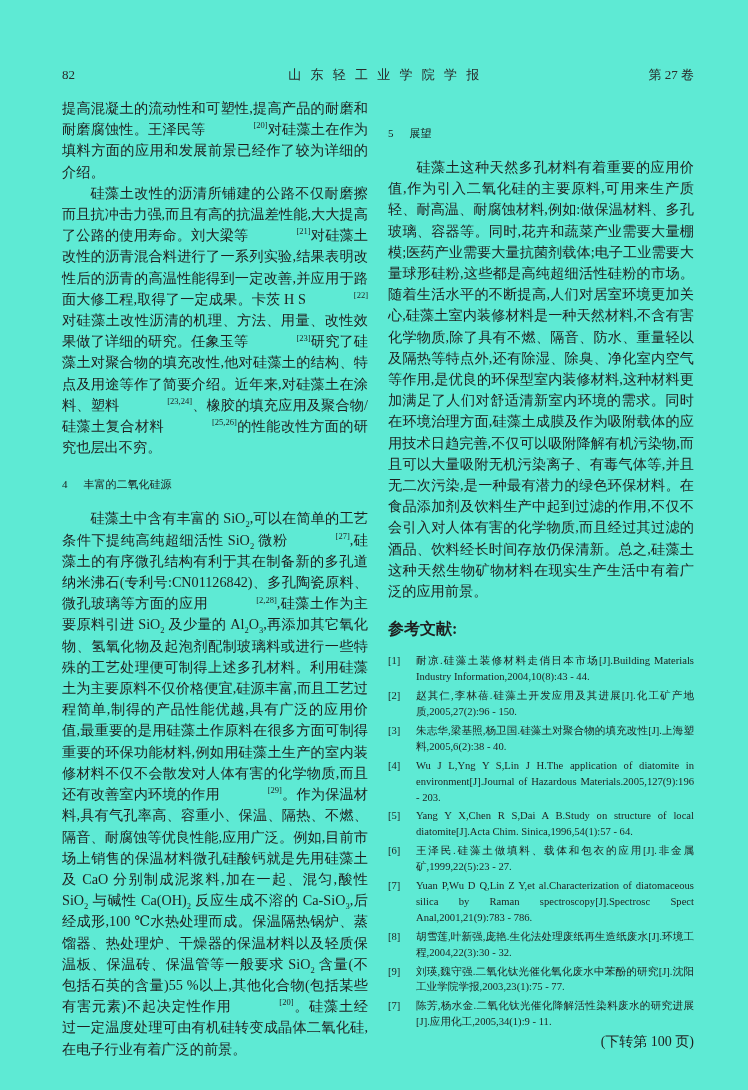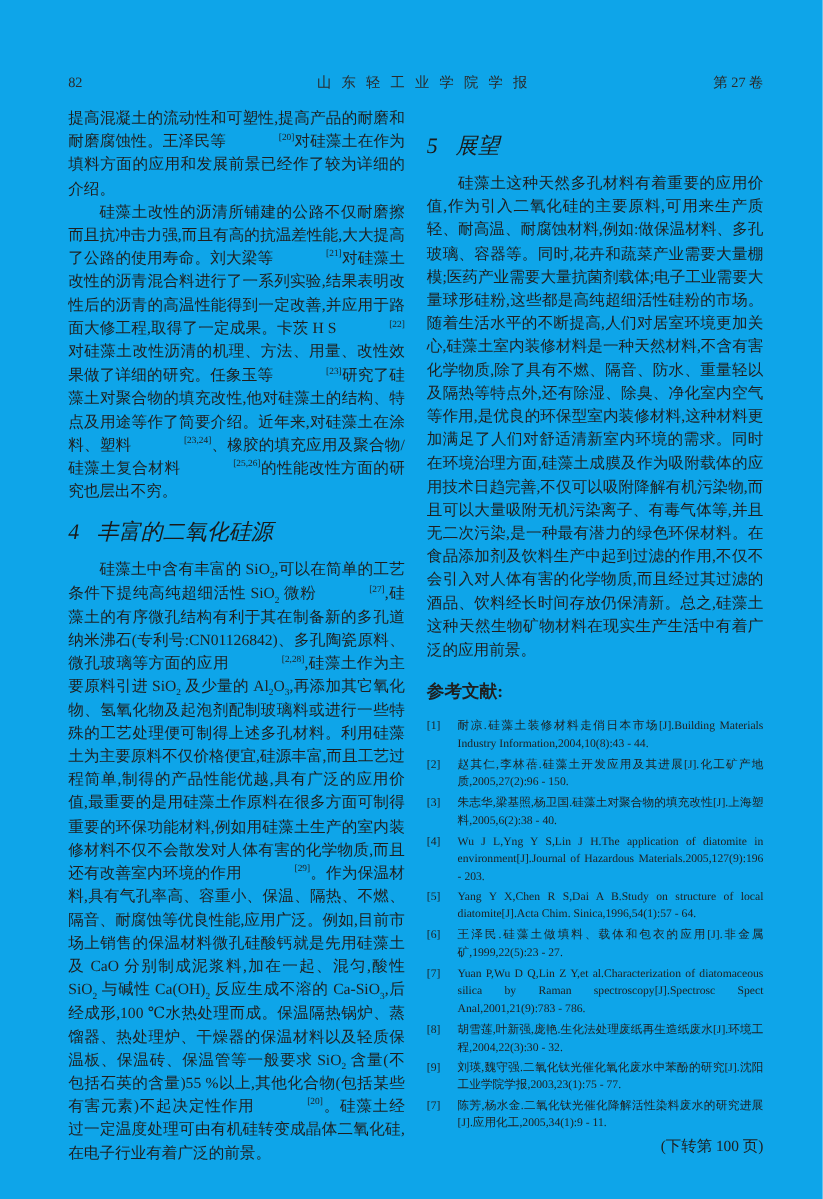--- a/index.html
+++ b/index.html
@@ -1,19 +1,19 @@
 <!DOCTYPE html>
 <html lang="zh"><head>
 <meta charset="utf-8">
 <style>
   html,body{margin:0;padding:0;background:#ffffff;}
   .page{
     position:relative;
     width:748px;height:1090px;
-    background:#0ea5e9;
+    background:#5eead4;
     font-family:"Liberation Serif","DejaVu Serif",serif;
     color:#1f1f1f;
     overflow:hidden;
   }
   .page-header{
     position:absolute;top:66px;left:62px;width:632px;
     display:flex;justify-content:space-between;align-items:baseline;
     font-size:13px;color:#2a2a2a;
   }
   .journal-title{letter-spacing:3px;padding-left:47px;}
@@ -24,23 +24,23 @@
   .col{width:306px;}
   .body-para{
     margin:0;
     font-size:14.2px;line-height:21.2px;
     text-align:justify;
   }
   .body-para.indent{text-indent:2em;}
   sup{font-size:8.5px;line-height:0;vertical-align:super;padding-left:48px;}
   sub{font-size:8.5px;line-height:0;vertical-align:sub;}
   .section-heading{
-    font-size:20px;line-height:22px;
+    font-size:11px;line-height:22px;
     margin:15px 0 13px 0;
-    font-weight:normal;color:#1a1a1a;font-style:italic;
+    font-weight:normal;color:#1a1a1a;
   }
   .col > .section-heading:first-child{margin-top:24px;}
   .sec-num{margin-right:16px;}
   .refs-title{
     font-weight:bold;font-size:16px;
     margin:17px 0 13px 0;
   }
   .refs{font-size:10.6px;line-height:15.9px;}
   .ref-item{
     display:flex;gap:6px;

